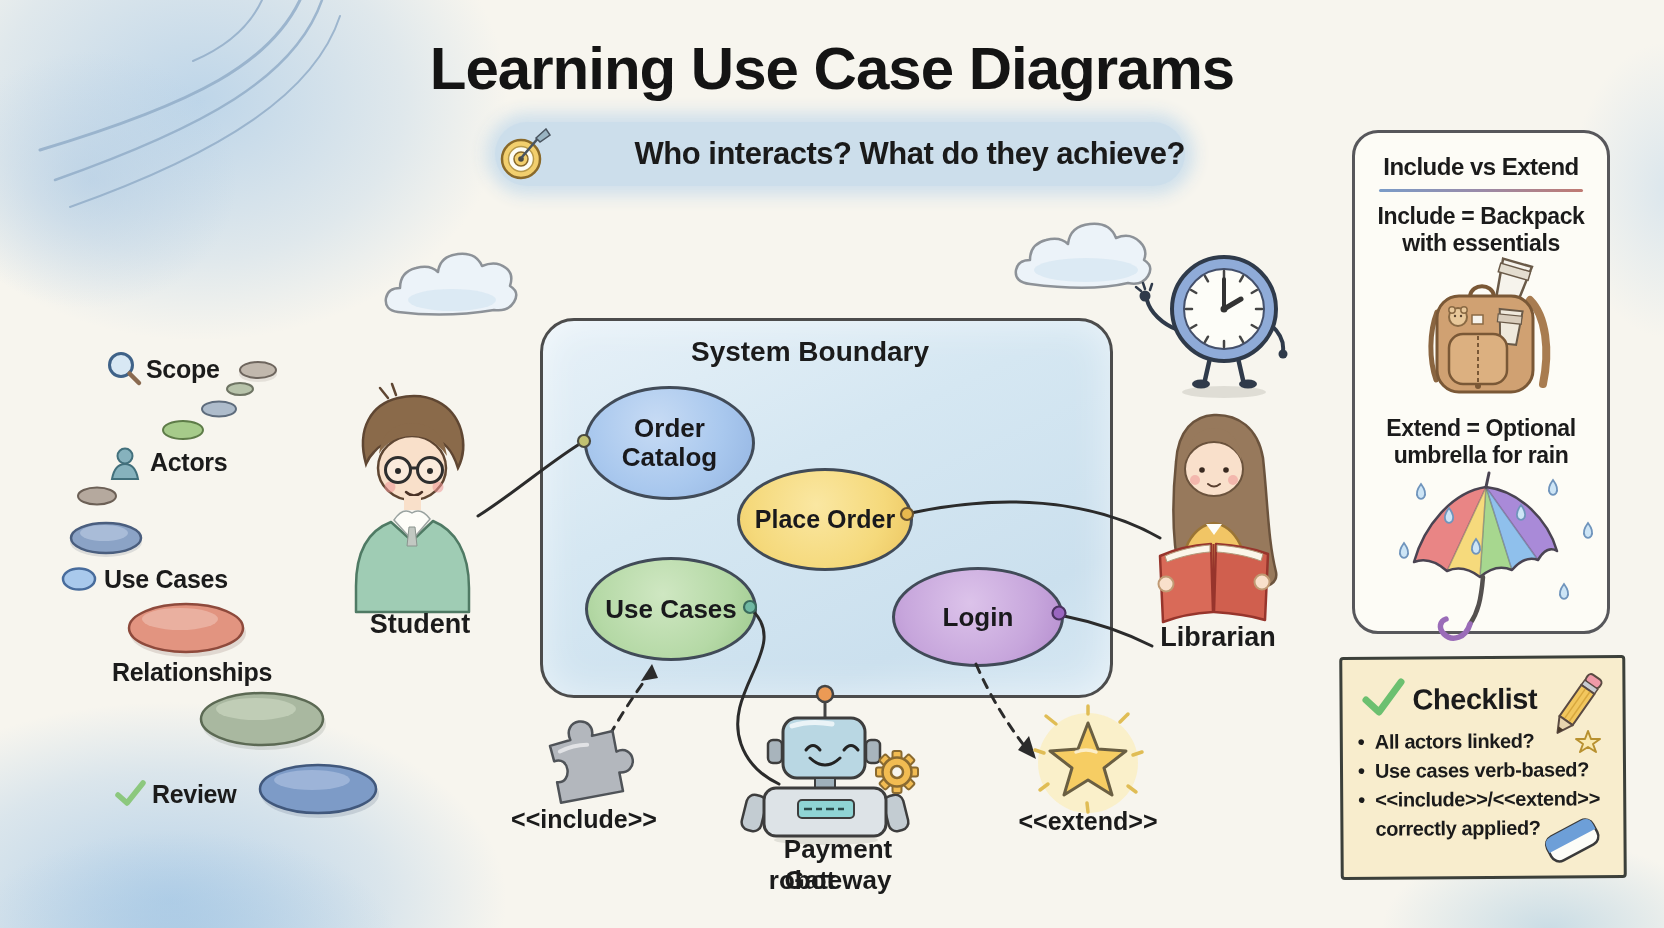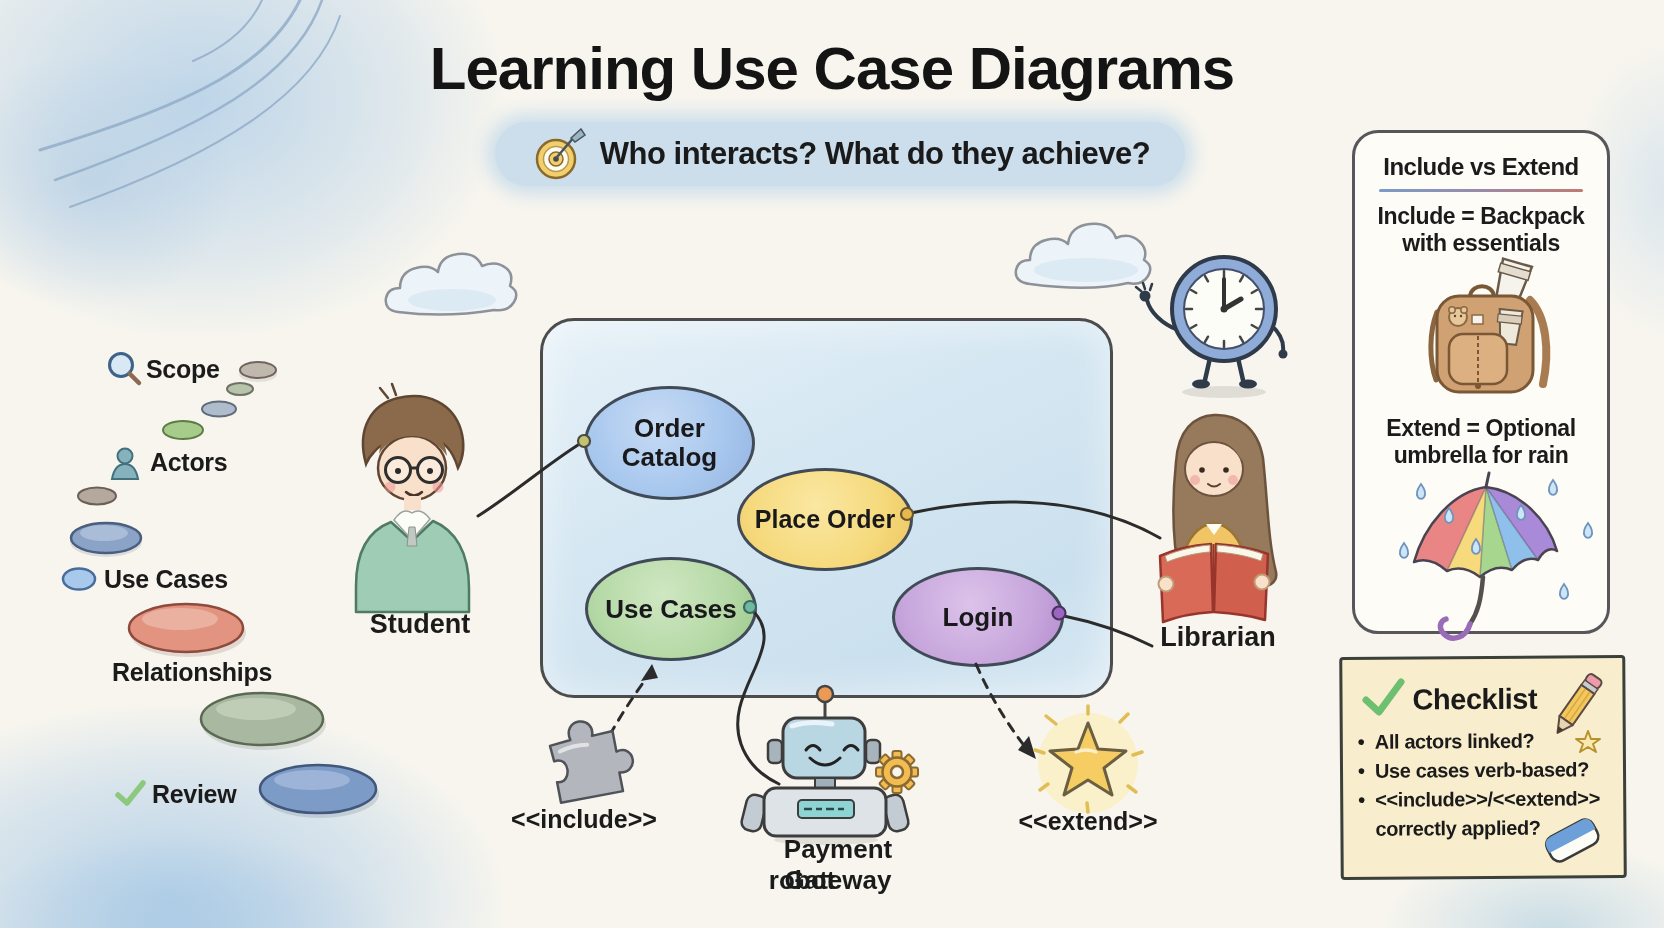--- a/index.html
+++ b/index.html
@@ -10,21 +10,21 @@
   #wash-tl{left:-120px;top:-150px;width:640px;height:500px;background:radial-gradient(ellipse at center,rgba(180,208,232,.85) 0%,rgba(180,208,232,.35) 45%,rgba(180,208,232,0) 68%);}
   #wash-tl2{left:-70px;top:40px;width:320px;height:280px;background:radial-gradient(ellipse at center,rgba(168,198,226,.5),rgba(168,198,226,0) 65%);}
   #wash-bl{left:-170px;top:700px;width:680px;height:400px;background:radial-gradient(ellipse at center,rgba(176,206,232,.9) 0%,rgba(176,206,232,.4) 45%,rgba(176,206,232,0) 70%);}
   #wash-bl2{left:-40px;top:830px;width:440px;height:220px;background:radial-gradient(ellipse at center,rgba(160,196,226,.6),rgba(160,196,226,0) 70%);}
   #wash-br{left:1380px;top:840px;width:340px;height:180px;background:radial-gradient(ellipse at center,rgba(186,212,226,.75),rgba(186,212,226,0) 70%);}
   #wash-tr{left:1570px;top:40px;width:200px;height:300px;background:radial-gradient(ellipse at center,rgba(196,218,236,.55),rgba(196,218,236,0) 70%);}
 
   #page-title{left:0;top:34px;width:100%;text-align:center;font-size:60px;font-weight:800;
     letter-spacing:-1px;color:#141414;z-index:5;}
   #subtitle-band{left:495px;top:122px;width:690px;height:64px;background:#ccdeeb;border-radius:32px;
-    box-shadow:0 0 16px 9px rgba(204,222,235,.95);display:flex;align-items:center;justify-content:center;
+    box-shadow:0 0 16px 9px rgba(204,222,235,.95);display:flex;align-items:center;justify-content:space-between;
     gap:12px;z-index:2;}
   #subtitle-text{font-size:31px;font-weight:800;letter-spacing:-.5px;color:#1a1a1a;}
 
   #journey-heading{left:50px;top:222px;width:284px;text-align:center;font-size:27px;font-weight:800;
     line-height:35px;z-index:5;}
   #journey-heading .hl{display:inline-block;background:#d6e4ef;border-radius:12px;padding:0 10px;
     box-shadow:0 0 12px 6px rgba(214,228,239,.95);}
   .step-label{position:absolute;font-size:25px;font-weight:800;letter-spacing:-.3px;z-index:5;white-space:nowrap;}
 
   #boundary{left:540px;top:318px;width:567px;height:374px;border:3.5px solid #4c4c4c;border-radius:34px;
@@ -90,20 +90,21 @@
     <span id="subtitle-text">Who interacts? What do they achieve?</span>
   </div>
 
   <div class="step-label" style="left:146px;top:355px;">Scope</div>
   <div class="step-label" style="left:150px;top:448px;">Actors</div>
   <div class="step-label" style="left:104px;top:565px;">Use Cases</div>
   <div class="step-label" style="left:104px;top:658px;margin-left:8px;">Relationships</div>
   <div class="step-label" style="left:152px;top:780px;">Review</div>
 
   <div class="abs" id="boundary"></div>
+  <div class="abs" id="boundary-label">System Boundary</div>
   <div class="uc" id="uc-search">Order Catalog</div>
   <div class="uc" id="uc-place">Place Order</div>
   <div class="uc" id="uc-usecases">Use Cases</div>
   <div class="uc" id="uc-login">Login</div>
 
   <div class="actor-label" style="left:350px;top:609px;width:140px;">Student</div>
   <div class="actor-label" style="left:1148px;top:622px;width:140px;">Librarian</div>
   <div class="actor-label" style="left:728px;top:834px;width:220px;font-size:26px;">Payment Gateway</div>
   <div class="actor-label" style="left:692px;top:865px;width:220px;font-size:26px;">robot</div>
   <div class="stereo-label" style="left:494px;top:805px;width:180px;">&lt;&lt;include&gt;&gt;</div>

